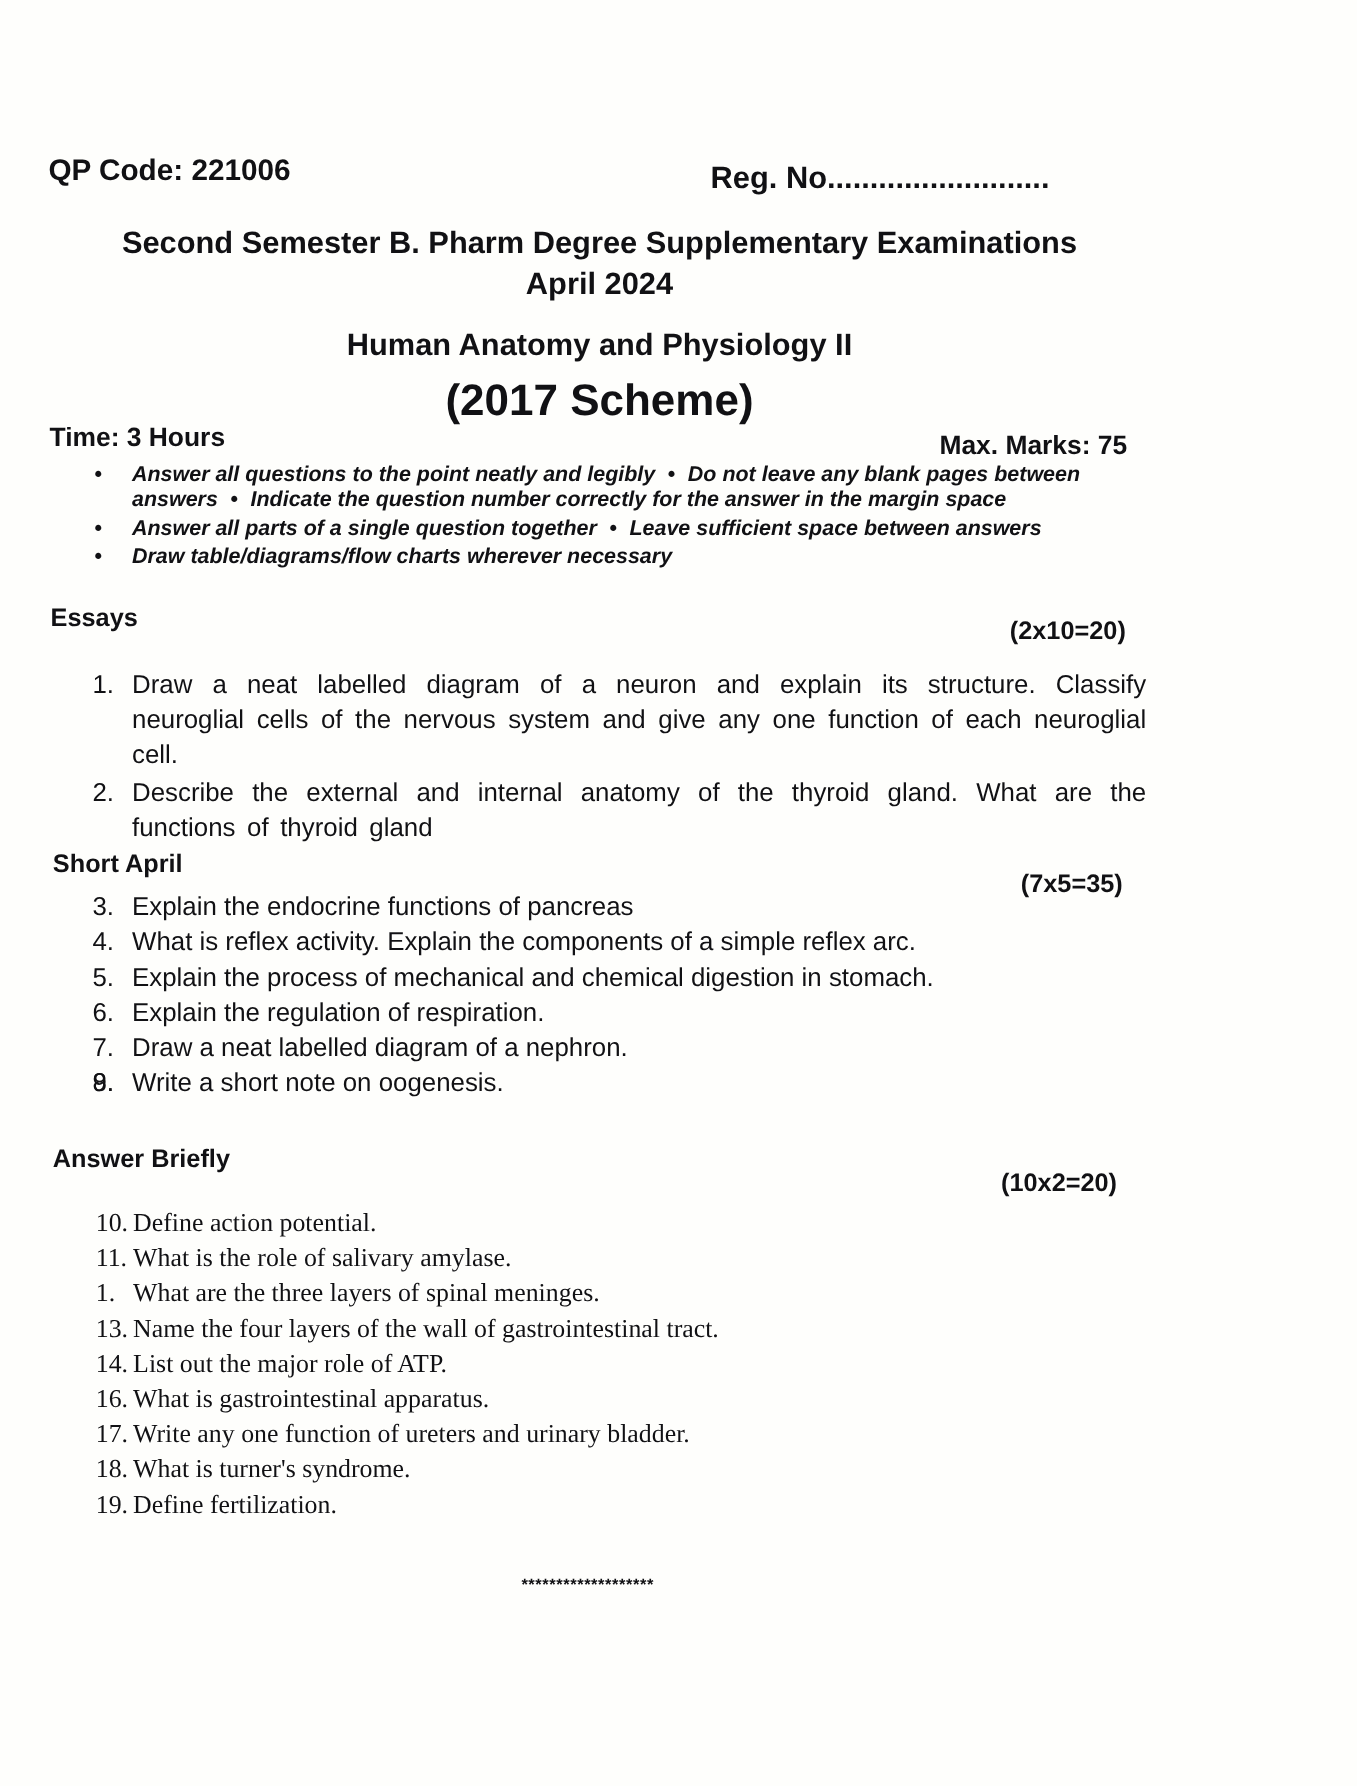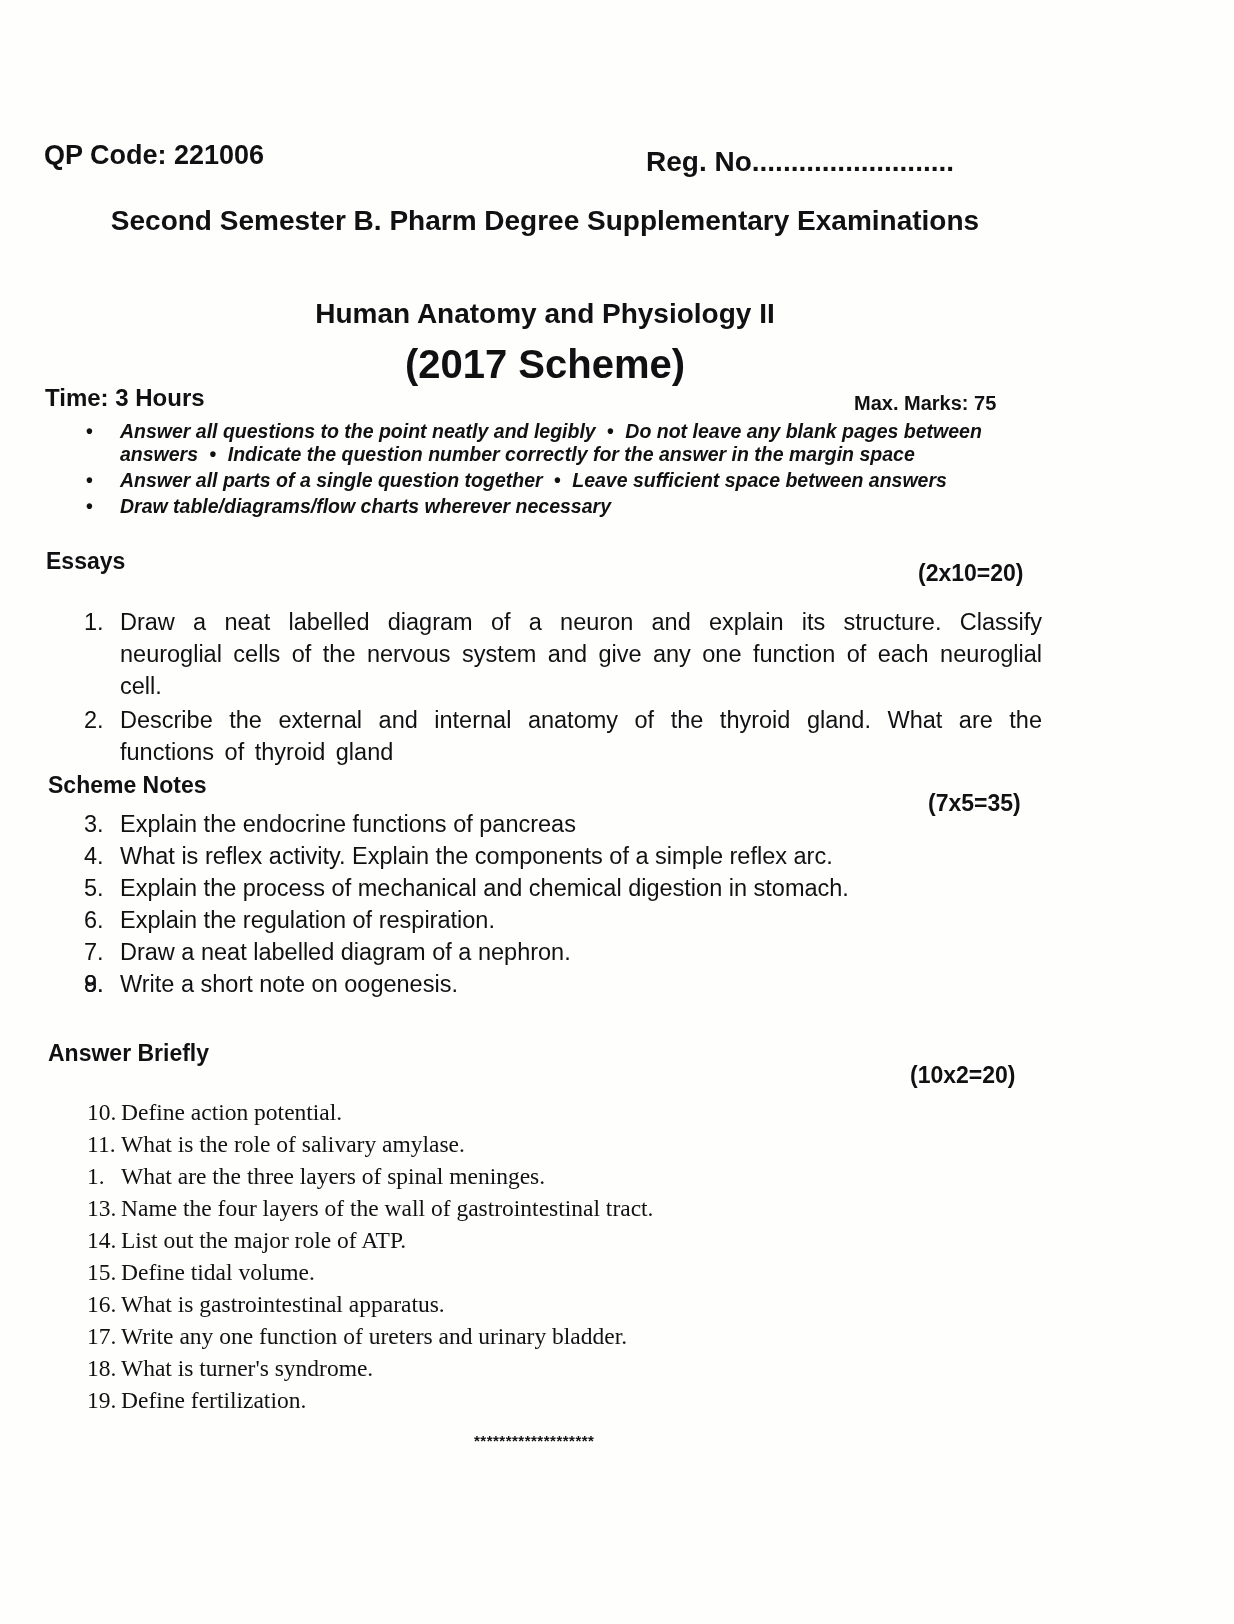--- a/index.html
+++ b/index.html
@@ -28,21 +28,21 @@
 
     .center-line {
       left: 0; width: 1090px; text-align: center; font-weight: bold;
     }
     .exam-title { top: 205px; font-size: 28px; }
     .exam-date { top: 242px; font-size: 28px; }
     .subject { top: 298px; font-size: 28px; }
     .scheme { top: 342px; font-size: 40px; }
 
     .time { left: 45px; top: 384px; font-size: 24px; font-weight: bold; }
-    .max-marks { left: 854px; top: 392px; font-size: 20px; font-weight: bold; }
+    .max-marks { left: 854px; top: 392px; font-size: 24px; font-weight: bold; }
 
     .instructions {
       position: absolute;
       left: 84px; top: 420px;
       width: 960px;
       font-size: 19.5px;
       font-weight: bold;
       font-style: italic;
       line-height: 23px;
     }
@@ -86,20 +86,21 @@
   </style>
 </head>
 <body>
 
 <div class="page">
 
   <div class="abs qp-code">QP Code: 221006</div>
   <div class="abs reg-no">Reg. No..........................</div>
 
   <div class="abs center-line exam-title">Second Semester B. Pharm Degree Supplementary Examinations</div>
+  <div class="abs center-line exam-date">April 2024</div>
   <div class="abs center-line subject">Human Anatomy and Physiology II</div>
   <div class="abs center-line scheme">(2017 Scheme)</div>
 
   <div class="abs time">Time: 3 Hours</div>
   <div class="abs max-marks">Max. Marks: 75</div>
 
   <div class="instructions">
     <div class="instr-item">
       <span class="bullet">•</span>
       <span>Answer all questions to the point neatly and legibly</span>
@@ -127,21 +128,21 @@
     <div class="q-item essay-q" style="margin-bottom:2px;">
       <span class="num">1.</span>
       <span>Draw a neat labelled diagram of a neuron and explain its structure. Classify neuroglial cells of the nervous system and give any one function of each neuroglial cell.</span>
     </div>
     <div class="q-item essay-q">
       <span class="num">2.</span>
       <span>Describe the external and internal anatomy of the thyroid gland. What are the functions of thyroid gland</span>
     </div>
   </div>
 
-  <div class="abs section-head" style="left:48px; top:772px;">Scheme Notes</div>
+  <div class="abs section-head" style="left:48px; top:772px;">Short April</div>
   <div class="abs section-marks" style="left:928px; top:790px;">(7x5=35)</div>
 
   <div class="q-list" style="left:84px; top:808px; width:900px;">
     <div class="q-item">
       <span class="num">3.</span>
       <span>Explain the endocrine functions of pancreas</span>
     </div>
     <div class="q-item">
       <span class="num">4.</span>
       <span>What is reflex activity. Explain the components of a simple reflex arc.</span>
@@ -185,24 +186,20 @@
     </div>
     <div class="q-item two-digit">
       <span class="num">13.</span>
       <span>Name the four layers of the wall of gastrointestinal tract.</span>
     </div>
     <div class="q-item two-digit">
       <span class="num">14.</span>
       <span>List out the major role of ATP.</span>
     </div>
     <div class="q-item two-digit">
-      <span class="num">15.</span>
-      <span>Define tidal volume.</span>
-    </div>
-    <div class="q-item two-digit">
       <span class="num">16.</span>
       <span>What is gastrointestinal apparatus.</span>
     </div>
     <div class="q-item two-digit">
       <span class="num">17.</span>
       <span>Write any one function of ureters and urinary bladder.</span>
     </div>
     <div class="q-item two-digit">
       <span class="num">18.</span>
       <span>What is turner's syndrome.</span>

